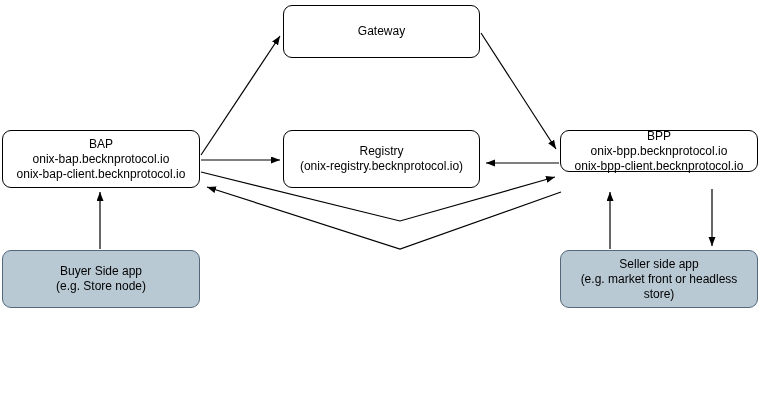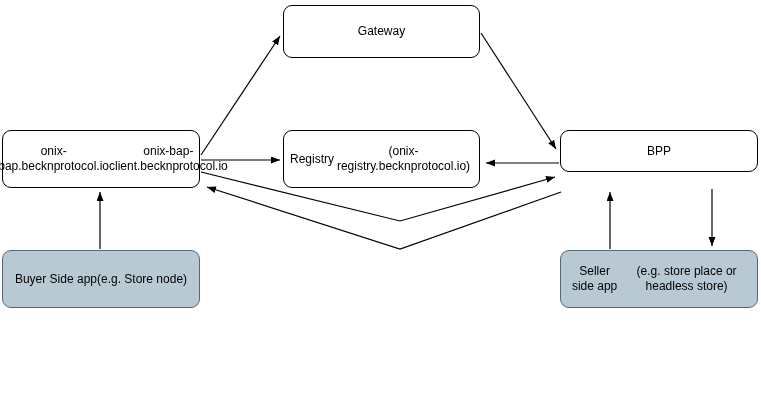--- a/index.html
+++ b/index.html
@@ -19,21 +19,21 @@
     width: 761px; height: 411px;
     pointer-events: none;
   }
   .node {
     position: absolute;
     box-sizing: border-box;
     border: 1.3px solid #000000;
     border-radius: 9px;
     background: #ffffff;
     display: flex;
-    flex-direction: row;
+    flex-direction: column;
     align-items: center;
     justify-content: center;
     text-align: center;
     line-height: 15px;
     padding: 2px 6px;
   }
   .node.app {
     background: #b9c9d4;
     border-color: #54687a;
   }
@@ -83,26 +83,28 @@
     <div>onix-bap-client.becknprotocol.io</div>
   </div>
 
   <div class="node" id="registry">
     <div>Registry</div>
     <div>(onix-registry.becknprotocol.io)</div>
   </div>
 
   <div class="node" id="bpp">
     <div>BPP</div>
+    <div>onix-bpp.becknprotocol.io</div>
+    <div>onix-bpp-client.becknprotocol.io</div>
   </div>
 
   <div class="node app" id="buyer">
     <div>Buyer Side app</div>
     <div>(e.g. Store node)</div>
   </div>
 
   <div class="node app" id="seller">
     <div>Seller side app</div>
-    <div>(e.g. store place or headless store)</div>
+    <div>(e.g. market front or headless store)</div>
   </div>
 
 
 </div>
 
 </body></html>

